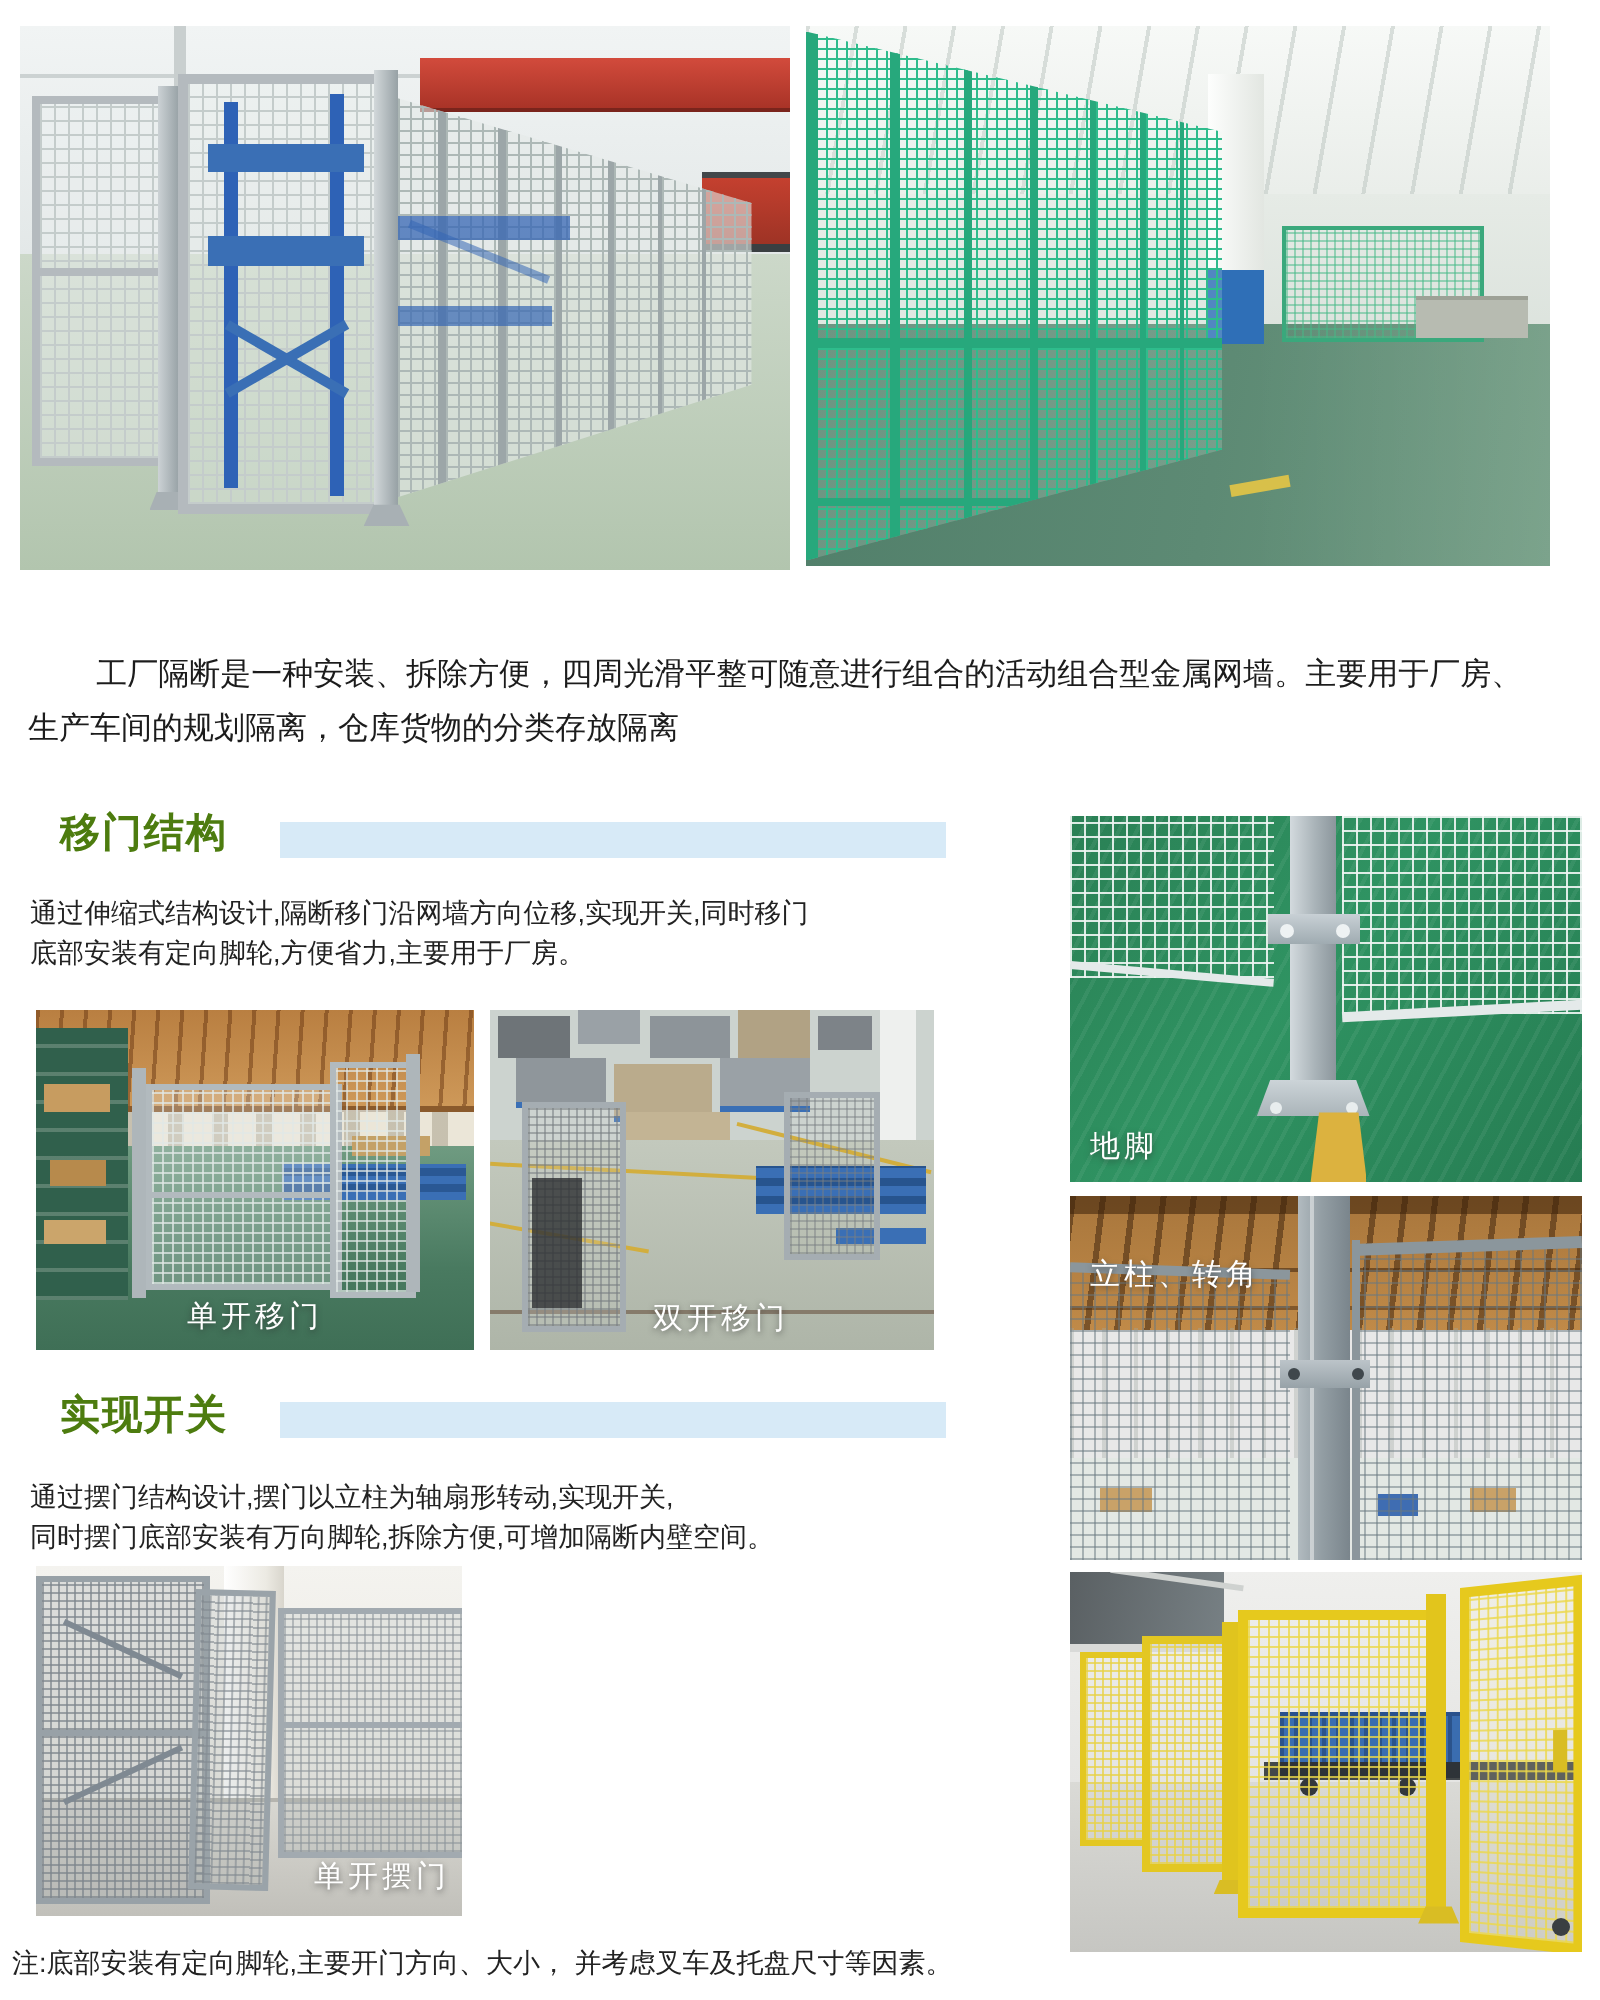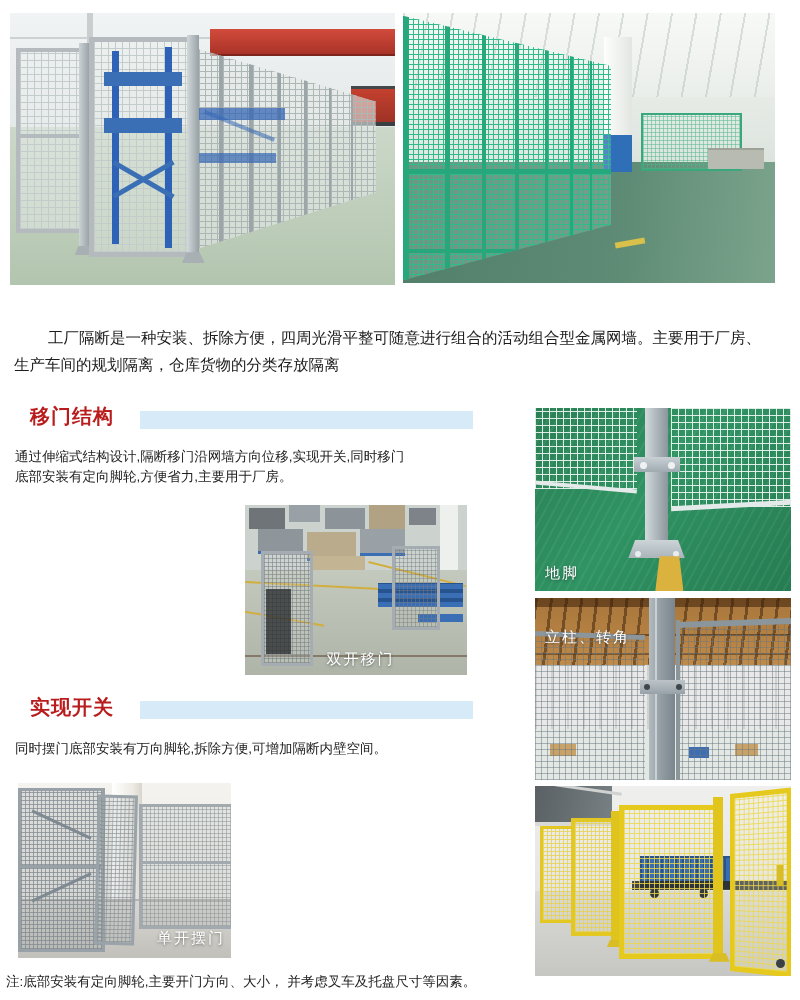--- a/index.html
+++ b/index.html
@@ -6,21 +6,21 @@
   body{background:#ffffff;font-family:"Liberation Sans","DejaVu Sans",sans-serif;color:#1c1c1c;}
   .page{position:relative;width:800px;height:1000px;background:#fff;overflow:hidden;margin:0 auto;}
   .ab{position:absolute;}
   .photo{position:absolute;overflow:hidden;background:#e8e8e8;}
   .mesh{background-image:
     repeating-linear-gradient(90deg,var(--mc) 0,var(--mc) 1px,transparent 1px,transparent var(--cs)),
     repeating-linear-gradient(0deg,var(--mc) 0,var(--mc) 1px,transparent 1px,transparent var(--cs));}
   .cap{position:absolute;color:#fff;font-size:15px;letter-spacing:2px;white-space:nowrap;
        text-shadow:0 1px 3px rgba(40,40,40,.6);}
   .intro{position:absolute;left:14px;top:308px;width:762px;font-size:15.5px;line-height:27px;text-indent:2.2em;}
-  .sectitle{position:absolute;left:30px;font-size:20px;font-weight:bold;color:#b91c1c;letter-spacing:1px;}
+  .sectitle{position:absolute;left:30px;font-size:20px;font-weight:bold;color:#4d7c0f;letter-spacing:1px;}
   .secbar{position:absolute;left:140px;width:333px;height:18px;background:#d7eaf7;}
   .desc{position:absolute;left:15px;font-size:13.5px;line-height:20px;color:#222;}
   .note{position:absolute;left:6px;top:973px;font-size:13.5px;color:#222;}
 </style>
 </head>
 <body>
 
 <div class="page">
 
   <div class="photo" style="left:10px;top:13px;width:385px;height:272px;">
@@ -85,20 +85,40 @@
 
   <p class="intro">工厂隔断是一种安装、拆除方便，四周光滑平整可随意进行组合的活动组合型金属网墙。主要用于厂房、生产车间的规划隔离，仓库货物的分类存放隔离</p>
 
   <div class="sectitle" style="top:403px;">移门结构</div>
   <div class="secbar" style="top:411px;"></div>
   <div class="desc" style="top:447px;">
     <div>通过伸缩式结构设计,隔断移门沿网墙方向位移,实现开关,同时移门</div>
     <div>底部安装有定向脚轮,方便省力,主要用于厂房。</div>
   </div>
 
+  <div class="photo" style="left:18px;top:505px;width:219px;height:170px;">
+    <div class="ab" style="left:0;top:0;width:100%;height:30%;background:linear-gradient(#b97f41,#cf9a5a);"></div>
+    <div class="ab" style="left:0;top:0;width:100%;height:30%;background-image:repeating-linear-gradient(94deg,rgba(105,55,18,.5) 0 2px,transparent 2px 12px);"></div>
+    <div class="ab" style="left:0;top:28%;width:100%;height:2.5%;background:#8a5a2c;"></div>
+    <div class="ab" style="left:0;top:30%;width:100%;height:10%;background:#ebe6d8;background-image:repeating-linear-gradient(90deg,rgba(190,183,165,.8) 0 8px,transparent 8px 22px);"></div>
+    <div class="ab" style="left:0;top:40%;width:100%;height:60%;background:linear-gradient(#6f9b81,#497a60 60%,#3f6f56);"></div>
+    <div class="ab" style="left:0;top:5%;width:21%;height:80%;background:#30604c;background-image:repeating-linear-gradient(0deg,rgba(220,225,215,.25) 0 2px,transparent 2px 14px);"></div>
+    <div class="ab" style="left:2%;top:22%;width:15%;height:8%;background:#c79c60;"></div>
+    <div class="ab" style="left:3%;top:44%;width:13%;height:8%;background:#b78a4c;"></div>
+    <div class="ab" style="left:2%;top:62%;width:14%;height:7%;background:#cba56b;"></div>
+    <div class="ab" style="left:56%;top:45%;width:42%;height:11%;background:repeating-linear-gradient(0deg,#3a6fb5 0 4px,#2a5894 4px 8px);"></div>
+    <div class="ab" style="left:72%;top:37%;width:18%;height:6%;background:#c4a167;"></div>
+    <div class="ab" style="left:22%;top:17%;width:3%;height:68%;background:#aeb6ba;"></div>
+    <div class="ab mesh" style="left:25%;top:22%;width:42%;height:57%;border:3px solid #b2babe;background-color:rgba(235,240,238,.25);--mc:rgba(225,232,230,.75);--cs:5px;">
+      <div class="ab" style="left:0;top:52%;width:100%;height:3px;background:#b2babe;"></div>
+    </div>
+    <div class="ab mesh" style="left:67%;top:15%;width:17%;height:66%;border:3px solid #b2babe;--mc:rgba(225,232,230,.7);--cs:5px;"></div>
+    <div class="ab" style="left:84.5%;top:13%;width:3%;height:70%;background:#aeb6ba;"></div>
+    <span class="cap" style="left:50%;transform:translateX(-50%);bottom:7px;">单开移门</span>
+  </div>
 
   <div class="photo" style="left:535px;top:408px;width:256px;height:183px;">
     <div class="ab" style="left:0;top:0;width:100%;height:100%;background:linear-gradient(130deg,#2a8055 0%,#2f9362 45%,#267c52 100%);"></div>
     <div class="ab" style="left:0;top:0;width:100%;height:100%;background-image:repeating-linear-gradient(118deg,rgba(255,255,255,.06) 0 2px,transparent 2px 8px);"></div>
     <div class="ab mesh" style="left:0;top:0;width:40%;height:44%;--mc:rgba(240,246,244,.9);--cs:7px;"></div>
     <div class="ab" style="left:0;top:42%;width:40%;height:4px;background:#e4eaea;transform:rotate(5deg);"></div>
     <div class="ab mesh" style="left:53%;top:0;width:47%;height:54%;--mc:rgba(240,246,244,.9);--cs:7px;"></div>
     <div class="ab" style="left:53%;top:52%;width:47%;height:5px;background:#e4eaea;transform:rotate(-3deg);"></div>
     <div class="ab" style="left:43%;top:0;width:9%;height:76%;background:linear-gradient(90deg,#d3dade,#a9b3b8 55%,#8b969c);"></div>
     <div class="ab" style="left:38.5%;top:27%;width:18%;height:8%;background:linear-gradient(#c8d0d5,#9fabb1);"></div>
@@ -157,20 +177,21 @@
     <div class="ab" style="left:47%;top:0;width:2px;height:100%;background:rgba(255,255,255,.45);"></div>
     <div class="ab" style="left:41%;top:45%;width:17.5%;height:8%;background:linear-gradient(#bcc4c9,#97a2a8);"></div>
     <div class="ab" style="left:42.5%;top:47.5%;width:6px;height:6px;border-radius:50%;background:#3f474c;"></div>
     <div class="ab" style="left:55%;top:47.5%;width:6px;height:6px;border-radius:50%;background:#3f474c;"></div>
     <span class="cap" style="left:10px;top:6px;margin-top:24px;">立柱、转角</span>
   </div>
 
   <div class="sectitle" style="top:694px;">实现开关</div>
   <div class="secbar" style="top:701px;"></div>
   <div class="desc" style="top:739px;">
+    <div>通过摆门结构设计,摆门以立柱为轴扇形转动,实现开关,</div>
     <div>同时摆门底部安装有万向脚轮,拆除方便,可增加隔断内壁空间。</div>
   </div>
 
   <div class="photo" style="left:18px;top:783px;width:213px;height:175px;">
     <div class="ab" style="left:0;top:0;width:100%;height:66%;background:linear-gradient(#f4f3ef,#e9e8e2);"></div>
     <div class="ab" style="left:44%;top:0;width:14%;height:74%;background:linear-gradient(90deg,#ffffff,#eceae3 70%,#d8d5cc);"></div>
     <div class="ab" style="left:0;top:66%;width:100%;height:34%;background:linear-gradient(#d8d7d1,#c0bfb9);border-top:2px solid #b5b4ae;"></div>
     <div class="ab mesh" style="left:0;top:3%;width:38%;height:90%;border:3px solid #98a1a7;background-color:rgba(150,158,164,.25);--mc:rgba(125,133,140,.7);--cs:4px;">
       <div class="ab" style="left:0;top:47%;width:100%;height:3px;background:#98a1a7;"></div>
       <div class="ab" style="left:10%;top:20%;width:80%;height:3px;background:#7f8992;transform:rotate(25deg);"></div>

